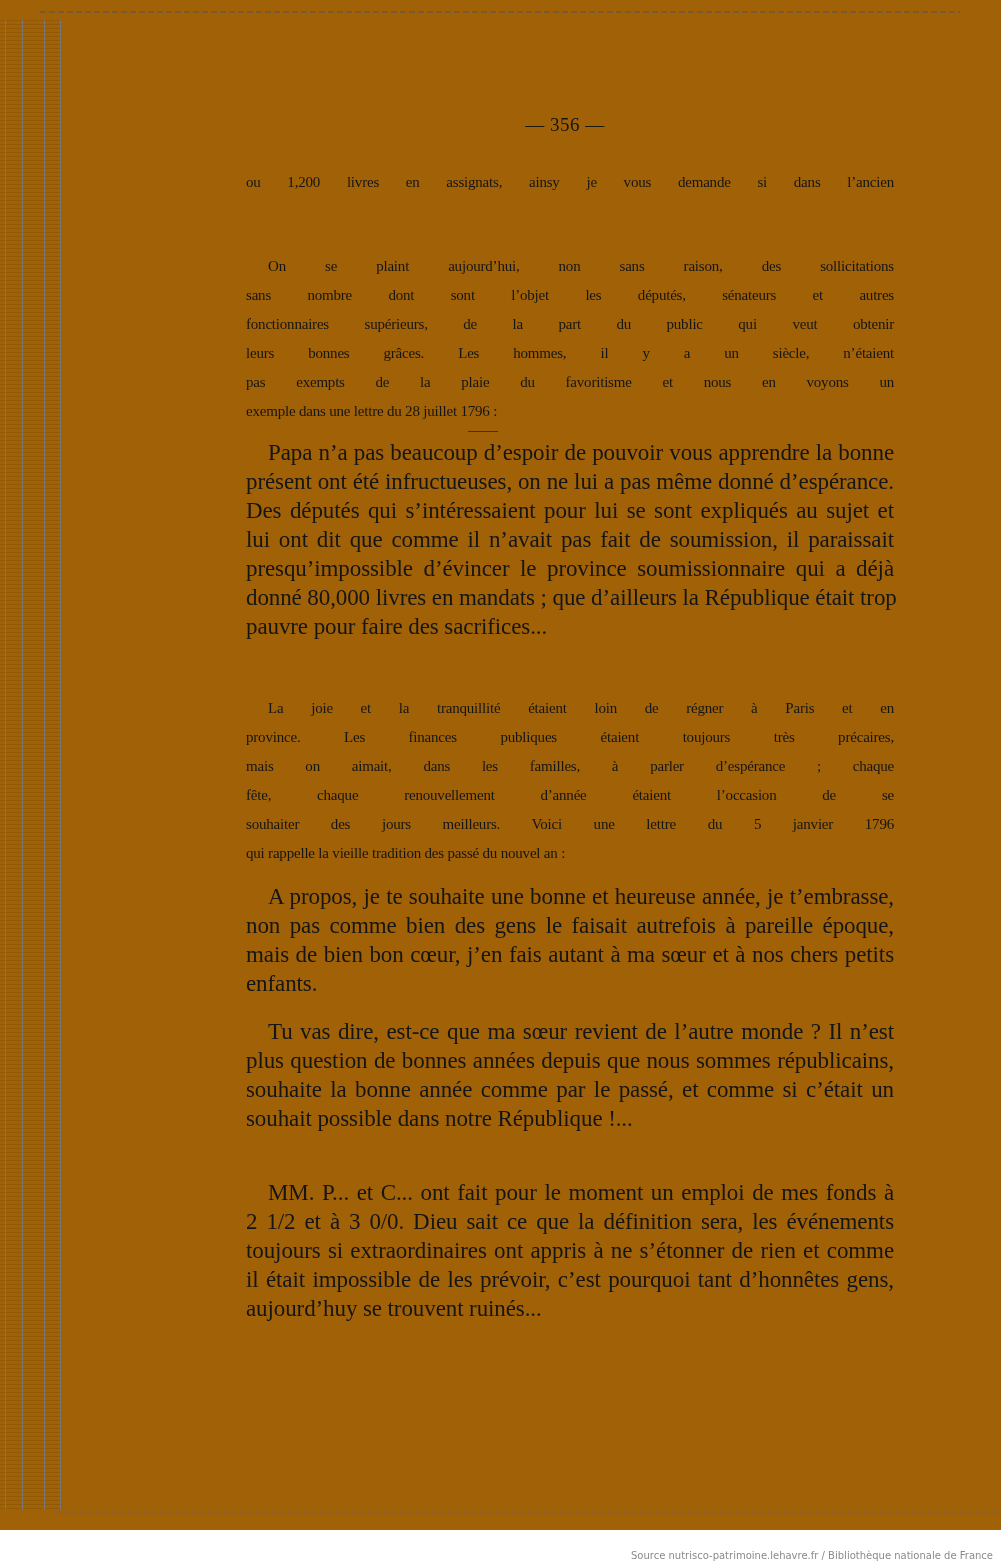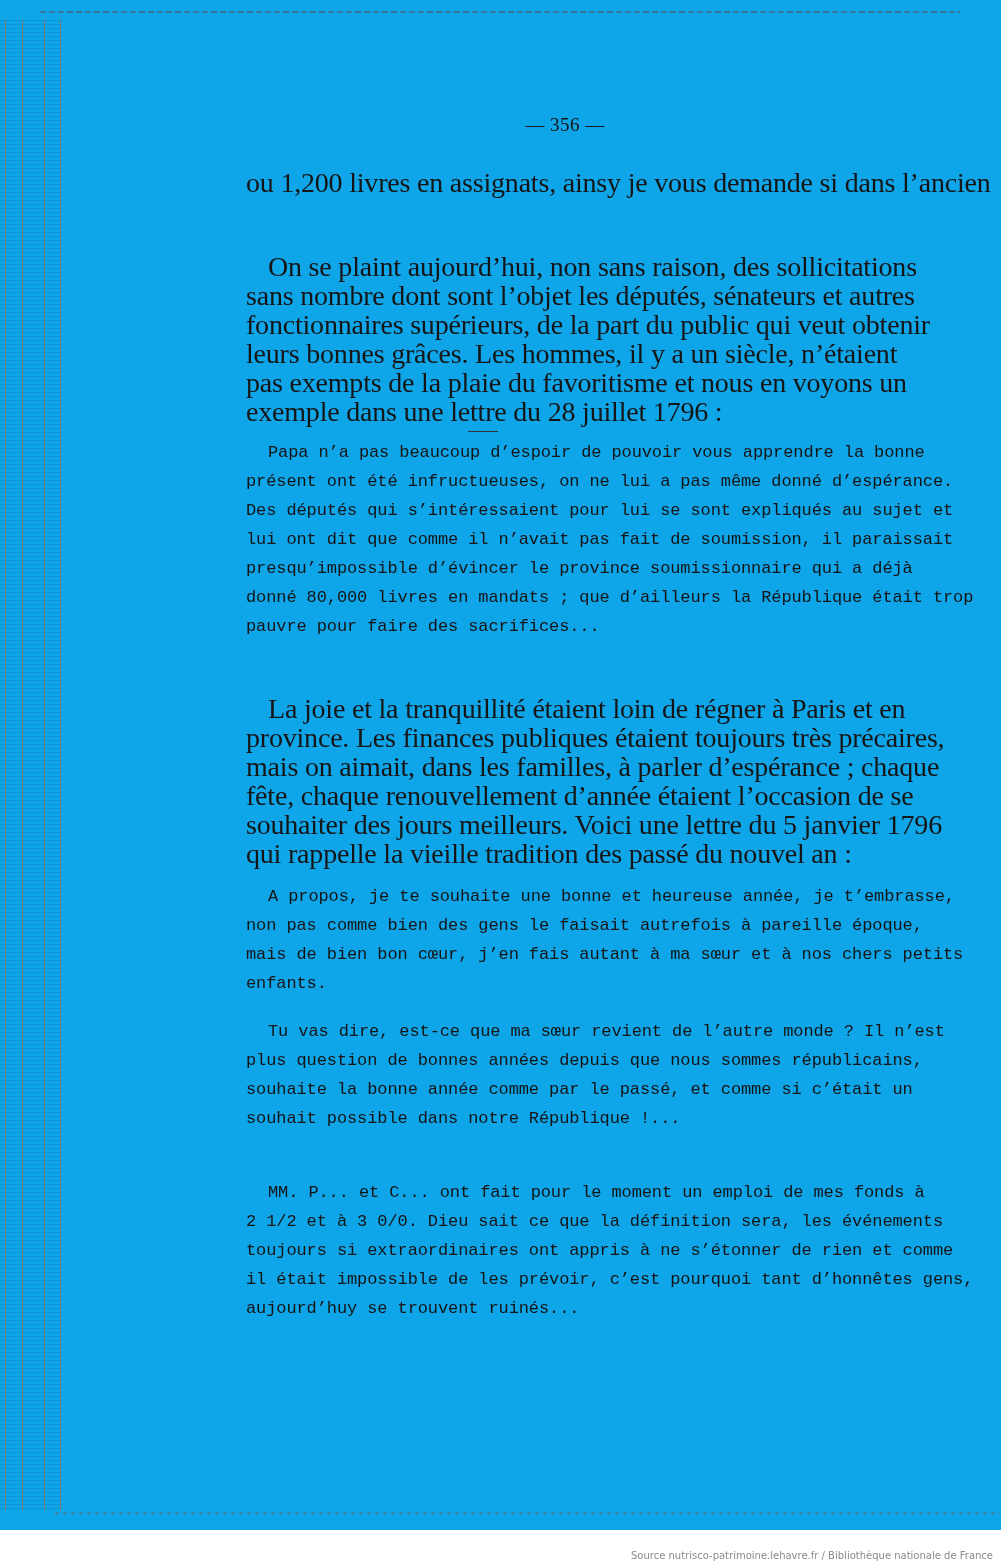--- a/index.html
+++ b/index.html
@@ -13,21 +13,21 @@
       position: relative;
       overflow: hidden;
       font-family: "Liberation Serif", "DejaVu Serif", serif;
       color: #151515;
     }
     .page {
       position: absolute;
       left: 0; top: 0;
       width: 1001px;
       height: 1530px;
-      background: #0ea5e9;
+      background: #a16207;
     }
     
     .binding {
       position: absolute;
       left: 0; top: 20px;
       width: 62px;
       height: 1490px;
       background:
         repeating-linear-gradient(180deg, rgba(0,0,0,0.10) 0px, rgba(0,0,0,0.10) 1px, transparent 1px, transparent 4px);
     }
@@ -70,31 +70,30 @@
     .line {
       display: block;
       white-space: nowrap;
       text-align: justify;
       text-align-last: justify;
     }
     .line.last {
       text-align-last: left;
     }
     .body-para .line {
-      font-size: 28px;
+      font-size: 15px;
       height: 29px;
       line-height: 29px;
       letter-spacing: -0.2px;
     }
     .small-para .line {
-      font-size: 17px;
+      font-size: 23px;
       height: 29px;
       line-height: 29px;
       letter-spacing: -0.1px;
-      font-family: Liberation Mono, monospace;
     }
     .indent { padding-left: 22px; }
     .short-rule {
       position: absolute;
       left: 468px;
       top: 431px;
       width: 30px;
       height: 1px;
       background: #333;
     }

